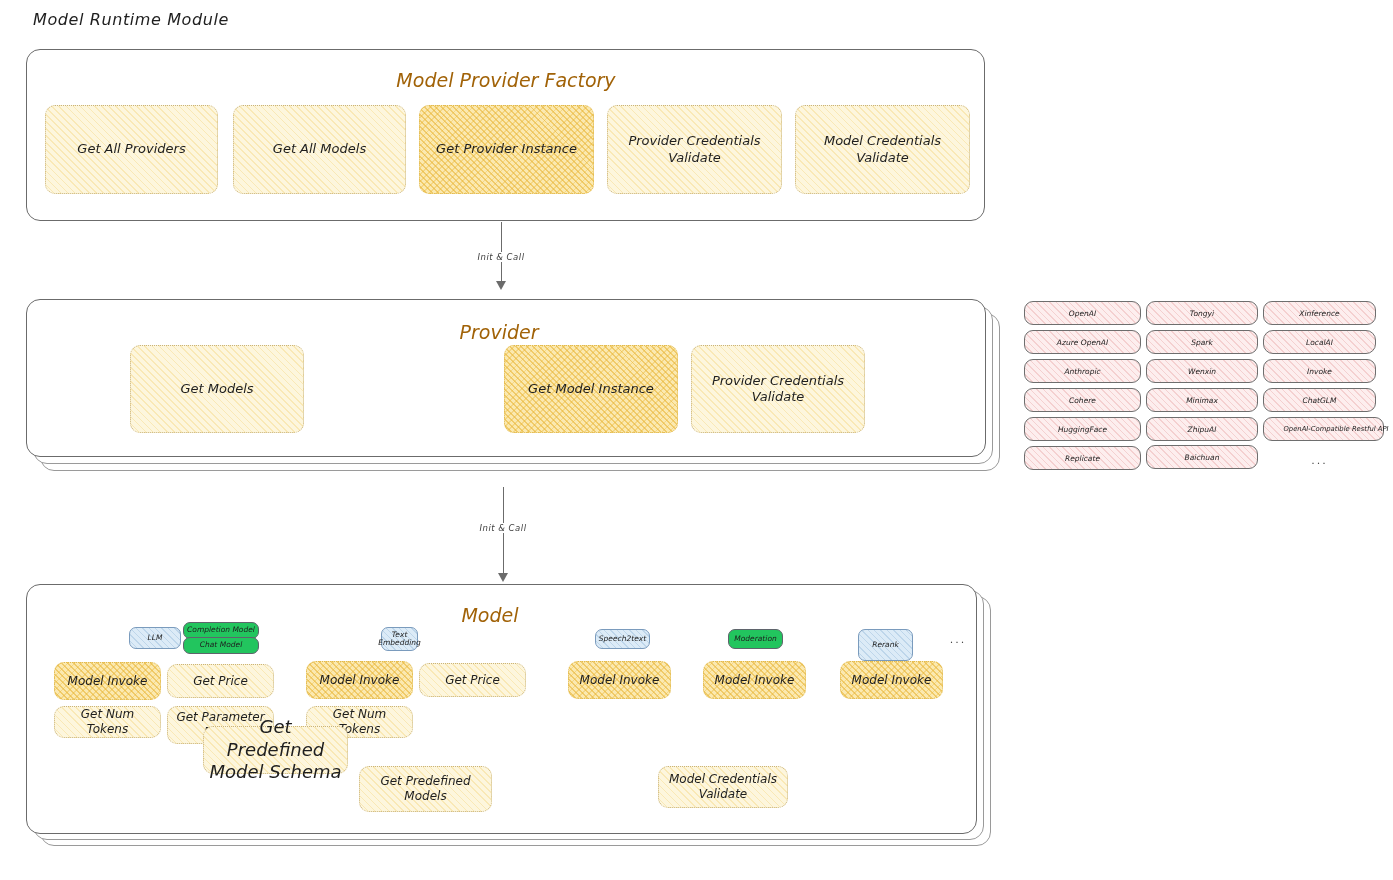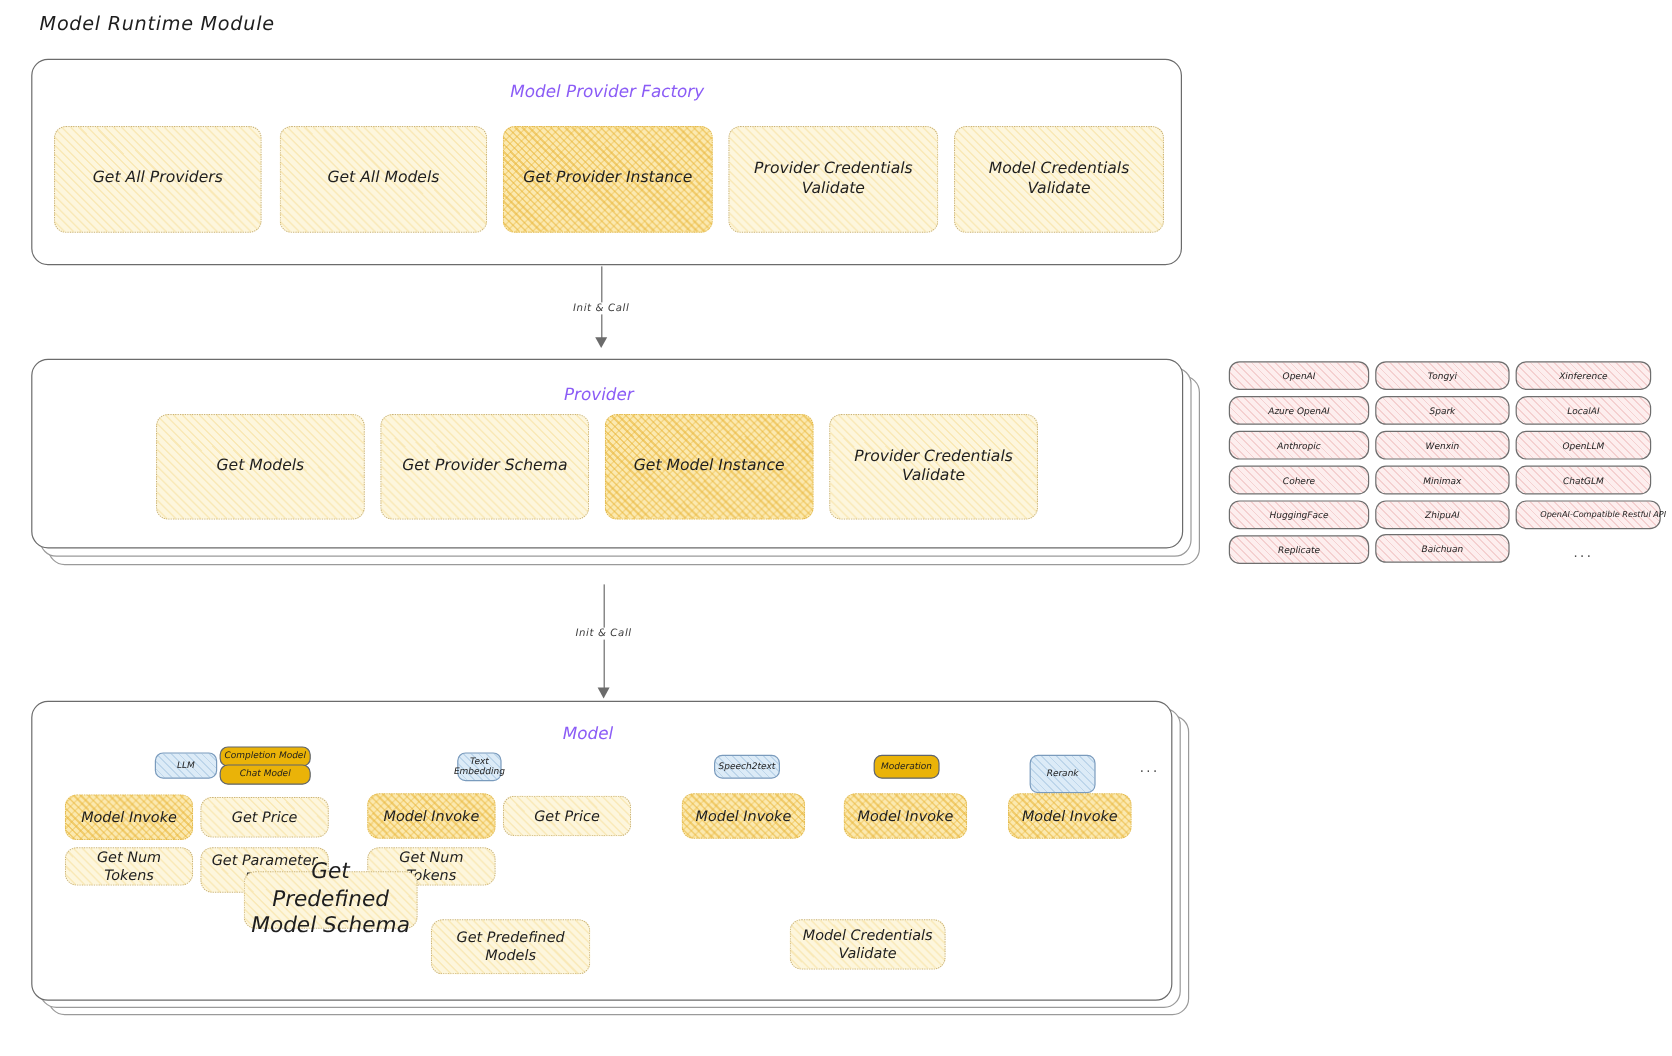--- a/index.html
+++ b/index.html
@@ -29,21 +29,21 @@
   }
   .stack-layer{
     position:absolute;
     border:1.2px solid #9a9a9a;
     border-radius:14px;
     background:#ffffff;
     box-sizing:border-box;
   }
   .box-title{
     position:absolute;
-    font-size:14px;font-style:italic;color:#8b5cf6;
+    font-size:19px;font-style:italic;color:#a16207;
     white-space:nowrap;
     transform:translateX(-50%);
   }
 
   
   .node{
     position:absolute;box-sizing:border-box;
     border:1.3px dotted #c9b37a;
     border-radius:10px;
     display:flex;align-items:center;justify-content:center;
@@ -75,21 +75,21 @@
     font-size:7.5px;font-style:italic;color:#1e1e1e;
     padding:1px 3px;
   }
   .badge.blue{
     border-color:#7a9bbd;
     background-color:#dcebf7;
     background-image:repeating-linear-gradient(
        45deg, rgba(120,165,205,.30) 0 1px, rgba(255,255,255,0) 1px 4.5px);
   }
   .badge.white{
-    background-color:#eab308;
+    background-color:#22c55e;
     border-color:#5f646c;
   }
 
   
   .chip{
     position:absolute;box-sizing:border-box;
     border:1.2px solid #6e6e6e;
     border-radius:9px;
     display:flex;align-items:center;justify-content:center;
     text-align:center;
@@ -138,41 +138,40 @@
   <div class="arrow-line" style="left:501px;top:222px;height:62px;"></div>
   <div class="arrow-head" style="left:496px;top:281px;"></div>
   <div class="arrow-label" style="left:501px;top:252px;">Init &amp; Call</div>
 
   <div class="stack-layer" style="left:40px;top:313px;width:960px;height:158px;"></div>
   <div class="stack-layer" style="left:33px;top:306px;width:960px;height:158px;"></div>
   <div class="sketch-box" style="left:26px;top:299px;width:960px;height:158px;"></div>
   <div class="box-title" style="left:499px;top:321px;">Provider</div>
 
   <div class="node" style="left:130px;top:345px;width:174px;height:88px;font-size:13px;">Get Models</div>
-  <div class="node" style="left:317px;top:345px;width:174px;height:88px;font-size:13px;">Get Provider Schema</div>
   <div class="node hl" style="left:504px;top:345px;width:174px;height:88px;font-size:13px;">Get Model Instance</div>
   <div class="node" style="left:691px;top:345px;width:174px;height:88px;font-size:13px;">Provider Credentials Validate</div>
 
   <div class="chip" style="left:1024px;top:301px;width:117px;height:24px;">OpenAI</div>
   <div class="chip" style="left:1024px;top:330px;width:117px;height:24px;">Azure OpenAI</div>
   <div class="chip" style="left:1024px;top:359px;width:117px;height:24px;">Anthropic</div>
   <div class="chip" style="left:1024px;top:388px;width:117px;height:24px;">Cohere</div>
   <div class="chip" style="left:1024px;top:417px;width:117px;height:24px;">HuggingFace</div>
   <div class="chip" style="left:1024px;top:446px;width:117px;height:24px;">Replicate</div>
 
   <div class="chip" style="left:1146px;top:301px;width:112px;height:24px;">Tongyi</div>
   <div class="chip" style="left:1146px;top:330px;width:112px;height:24px;">Spark</div>
   <div class="chip" style="left:1146px;top:359px;width:112px;height:24px;">Wenxin</div>
   <div class="chip" style="left:1146px;top:388px;width:112px;height:24px;">Minimax</div>
   <div class="chip" style="left:1146px;top:417px;width:112px;height:24px;">ZhipuAI</div>
   <div class="chip" style="left:1146px;top:445px;width:112px;height:24px;">Baichuan</div>
 
   <div class="chip" style="left:1263px;top:301px;width:113px;height:24px;">Xinference</div>
   <div class="chip" style="left:1263px;top:330px;width:113px;height:24px;border-radius:10px;">LocalAI</div>
-  <div class="chip" style="left:1263px;top:359px;width:113px;height:24px;">OpenLLM</div>
+  <div class="chip" style="left:1263px;top:359px;width:113px;height:24px;">Invoke</div>
   <div class="chip" style="left:1263px;top:388px;width:113px;height:24px;">ChatGLM</div>
   <div class="chip" style="left:1263px;top:417px;width:121px;height:24px;font-size:6.8px;padding-left:28px;">OpenAI-Compatible Restful API</div>
   <div class="ellipsis" style="left:1263px;top:450px;width:113px;height:20px;">...</div>
 
   <div class="arrow-line" style="left:503px;top:487px;height:90px;"></div>
   <div class="arrow-head" style="left:498px;top:573px;"></div>
   <div class="arrow-label" style="left:503px;top:523px;">Init &amp; Call</div>
 
   <div class="stack-layer" style="left:40px;top:596px;width:951px;height:250px;"></div>
   <div class="stack-layer" style="left:33px;top:590px;width:951px;height:250px;"></div>

